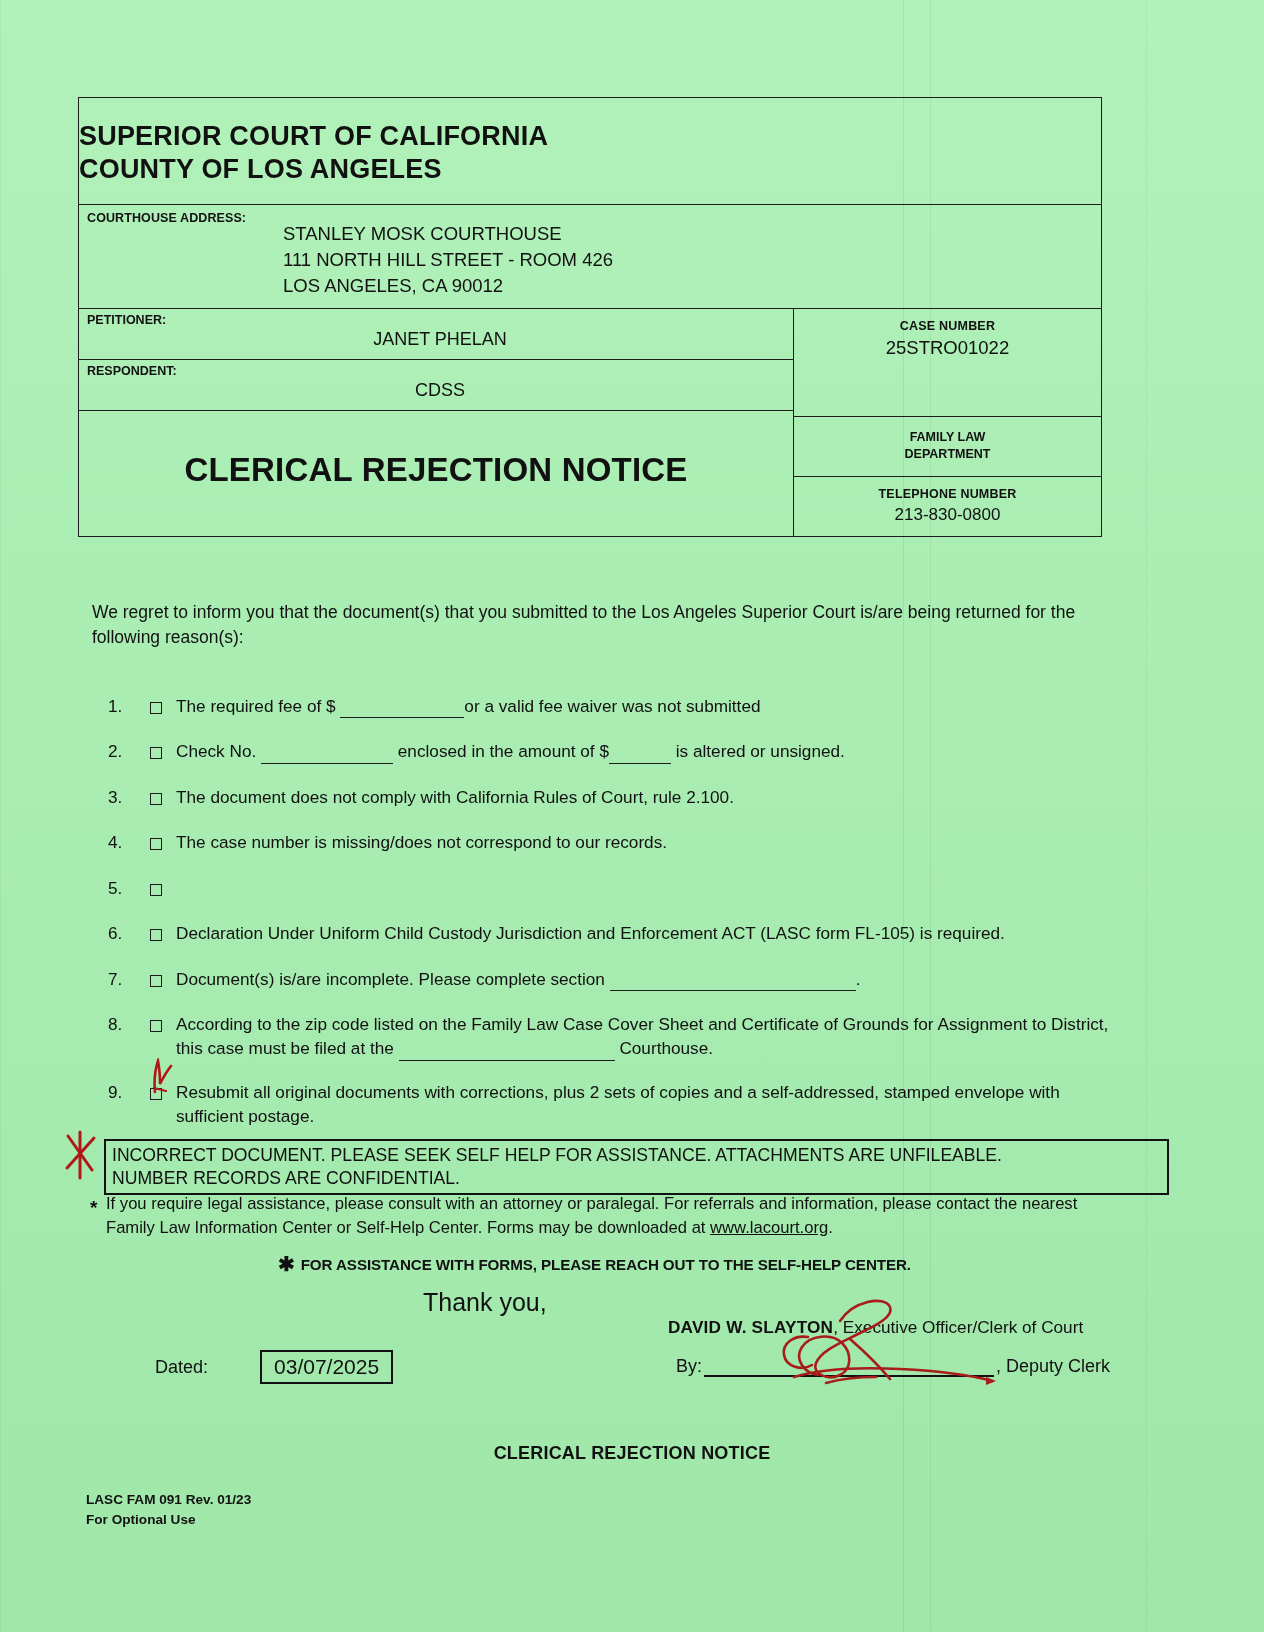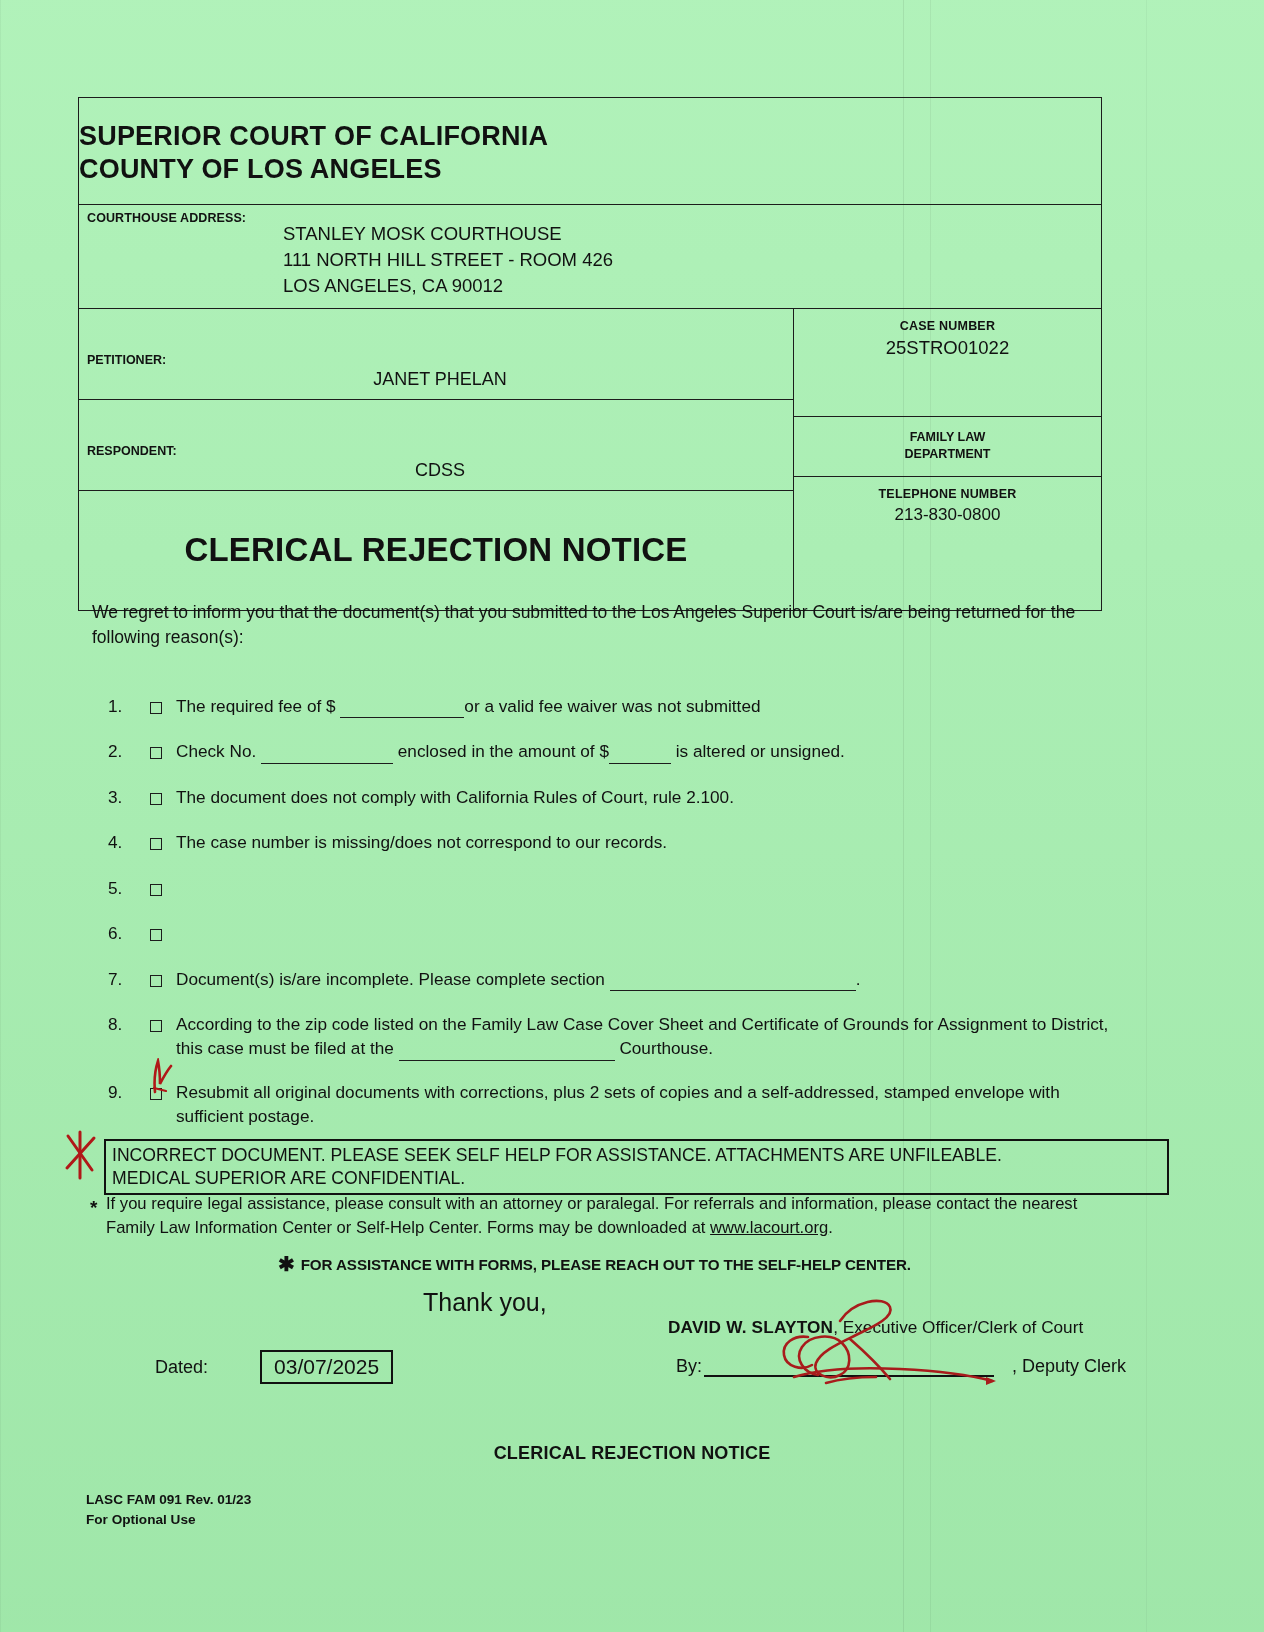--- a/index.html
+++ b/index.html
@@ -80,21 +80,20 @@
   }
   .party-col {
     flex: 1 1 auto;
     border-right: 1.5px solid #1c1c1c;
   }
   .case-col {
     flex: 0 0 307px;
   }
   .party-block {
     border-bottom: 1.5px solid #1c1c1c;
-    margin-top: 40px;
   }
   .party-block.last { border-bottom: 1.5px solid #1c1c1c; }
   .party-label {
     font-size: 12.5px;
     font-weight: bold;
     padding: 4px 0 0 8px;
   }
   .party-value {
     font-size: 18px;
     padding: 2px 0 6px 8px;
@@ -321,21 +320,21 @@
     font-size: 18px;
     white-space: nowrap;
   }
   .byline .by-lbl { margin-right: 2px; }
   .sig-rule {
     display: inline-block;
     width: 290px;
     border-bottom: 2px solid #111;
     height: 20px;
   }
-  .byline .dep { margin-left: 18px; }
+  .byline .dep { margin-left: 2px; }
 
   .signature-svg {
     position: absolute;
     left: 690px;
     top: 1295px;
     width: 330px;
     height: 110px;
     pointer-events: none;
   }
 
@@ -465,20 +464,21 @@
       <div class="cbwrap">
         <span class="checkbox"></span>
       </div>
     </div>
 
     <div class="reason">
       <div class="num">6.</div>
       <div class="cbwrap">
         <span class="checkbox"></span>
       </div>
+      <div class="txt">Declaration Under Uniform Child Custody Jurisdiction and Enforcement ACT (LASC form FL-105) is required.</div>
     </div>
 
     <div class="reason">
       <div class="num">7.</div>
       <div class="cbwrap">
         <span class="checkbox"></span>
       </div>
       <div class="txt">
         <span>Document(s) is/are incomplete. Please complete section</span>
         <span class="blank b-sec"></span><span>.</span>
@@ -512,21 +512,21 @@
   </div>
 
   <svg class="redstar" viewBox="0 0 48 58">
     <path d="M10 10 L34 44" fill="none" stroke="#b01818" stroke-width="3" stroke-linecap="round"></path>
     <path d="M36 12 L9 42" fill="none" stroke="#b01818" stroke-width="3" stroke-linecap="round"></path>
     <path d="M22 6 L22 52" fill="none" stroke="#b01818" stroke-width="3" stroke-linecap="round"></path>
   </svg>
 
   <div class="notebox">
     <div>INCORRECT DOCUMENT. PLEASE SEEK SELF HELP FOR ASSISTANCE.  ATTACHMENTS ARE UNFILEABLE.</div>
-    <div>MEDICAL SUPERIOR ARE CONFIDENTIAL.</div>
+    <div>NUMBER RECORDS ARE CONFIDENTIAL.</div>
   </div>
 
   <div class="footnote">
     <span class="star">*</span>
     <div class="fn-body">
       <span>If you require legal assistance, please consult with an attorney or paralegal. For referrals and information, please contact the nearest Family Law Information Center or Self-Help Center. Forms may be downloaded at</span>
       <span class="url">www.lacourt.org</span><span>.</span>
     </div>
   </div>
 

